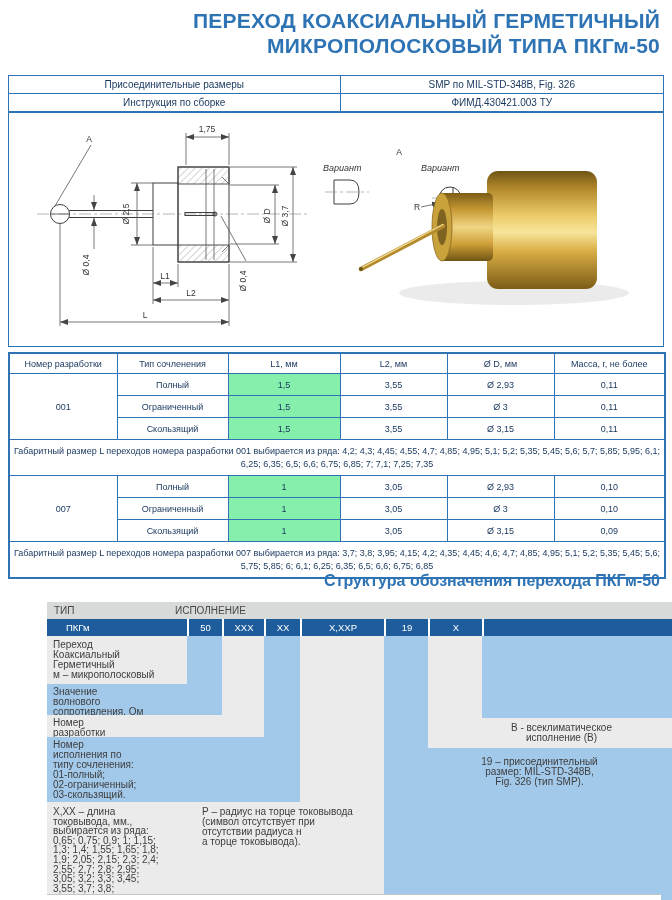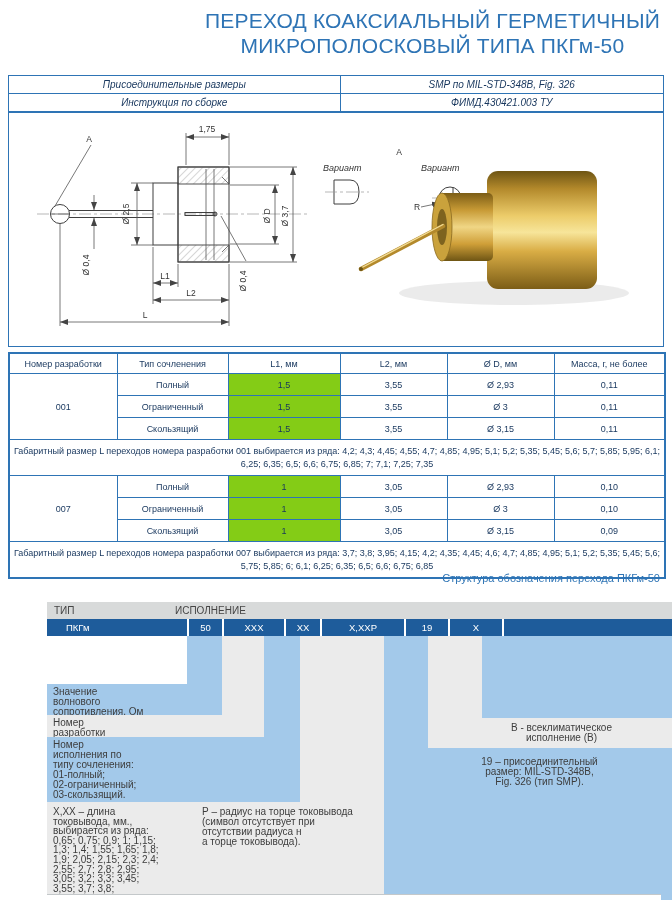--- a/index.html
+++ b/index.html
@@ -2,31 +2,31 @@
 <html><head>
 <meta charset="utf-8">
 <style>
   html,body{margin:0;padding:0;}
   body{
     width:672px;height:900px;position:relative;overflow:hidden;
     background:#ffffff;font-family:"Liberation Sans",sans-serif;
   }
   
   .title{
-    position:absolute;top:8px;right:12px;text-align:center;
-    color:#2E74B5;font-size:21px;font-weight:normal;line-height:25px;letter-spacing:.2px;
+    position:absolute;top:8px;right:12px;text-align:right;
+    color:#2E74B5;font-size:21px;font-weight:bold;line-height:25px;letter-spacing:.2px;
   }
   
   .info-table{
     position:absolute;left:8px;top:75px;width:656px;
     border-collapse:collapse;border:1px solid #2E74B5;
   }
   .info-table td{
     border:1px solid #2E74B5;height:17px;text-align:center;
-    font-size:10px;color:#17365D;padding:0;font-style:italic;
+    font-size:10px;color:#17365D;padding:0;
   }
   
   .draw-box{
     position:absolute;left:8px;top:112px;width:654px;height:233px;
     border:1px solid #2E74B5;background:#fff;
   }
   .draw-box svg{display:block}
   .dline{stroke:#3f3f3f;stroke-width:1;fill:none}
   .dthin{stroke:#555;stroke-width:.8;fill:none}
   .dcl{stroke:#999;stroke-width:.7;fill:none;stroke-dasharray:12 3 3 3}
@@ -37,25 +37,25 @@
     position:absolute;left:8px;top:352px;width:656px;
     border-collapse:collapse;table-layout:fixed;border:2px solid #2E74B5;
   }
   .spec th,.spec td{
     border:1px solid #2E74B5;font-size:9px;color:#17365D;
     text-align:center;padding:0;font-weight:normal;background:#fff;
   }
   .spec th{height:19px}
   .spec td.row{height:21px}
   .spec td.note{height:31px;padding:2px 1px;line-height:13px}
-  .spec td.tint{background:#84cc16}
+  .spec td.tint{background:#86efac}
   
   .struct-heading{
     position:absolute;top:572px;right:12px;color:#2E74B5;
-    font-size:11px;font-weight:normal;
+    font-size:16px;font-weight:bold;
   }
   
   #structure{
     position:absolute;left:8px;top:602px;width:656px;height:292px;
     border-bottom:1px solid #C4C8CA;
     margin-left:39px;
   }
   .s-hdr{position:absolute;left:0;top:0;width:100%;height:17px;background:#D8DADA;
          color:#454545;font-size:10px;line-height:17px}
   .s-hdr .tip{position:absolute;left:7px;top:0}
@@ -294,36 +294,40 @@
 <div class="struct-heading">Структура обозначения перехода ПКГм-50</div>
 
 <div id="structure">
   <div class="s-hdr">
     <span class="tip">ТИП</span>
     <span class="isp">ИСПОЛНЕНИЕ</span>
   </div>
   <div class="s-dark">
     <div style="width:140px">ПКГм</div>
     <div style="width:35px">50</div>
-    <div style="width:62px">XXX</div>
+    <div style="width:42px">XXX</div>
     <div style="width:36px">XX</div>
     <div style="width:84px">X,XXP</div>
     <div style="width:44px">19</div>
     <div style="width:54px">X</div>
     <div style="flex:1"></div>
   </div>
 
   <div class="band blue" style="left:140px;top:34px;width:35px;height:48px"></div>
   <div class="band gray" style="left:175px;top:34px;width:42px;height:79px"></div>
   <div class="band blue" style="left:217px;top:34px;width:36px;height:101px"></div>
   <div class="band gray" style="left:253px;top:34px;width:84px;height:166px"></div>
   <div class="band blue" style="left:337px;top:34px;width:44px;height:112px"></div>
   <div class="band gray" style="left:381px;top:34px;width:54px;height:82px"></div>
   <div class="band blue" style="left:435px;top:34px;width:221px;height:82px"></div>
 
+  <div class="lbox left gray" style="left:0;top:34px;width:140px;height:48px">Переход
+Коаксиальный
+Герметичный
+м – микрополосковый</div>
   <div class="lbox left blue" style="left:0;top:82px;width:175px;height:31px;padding-top:3px">Значение
 волнового
 сопротивления, Ом</div>
   <div class="lbox left gray" style="left:0;top:113px;width:217px;height:22px;padding-top:3px">Номер
 разработки</div>
   <div class="lbox left blue" style="left:0;top:135px;width:253px;height:65px;padding-top:3px">Номер
 исполнения по
 типу сочленения:
 01-полный;
 02-ограниченный;

